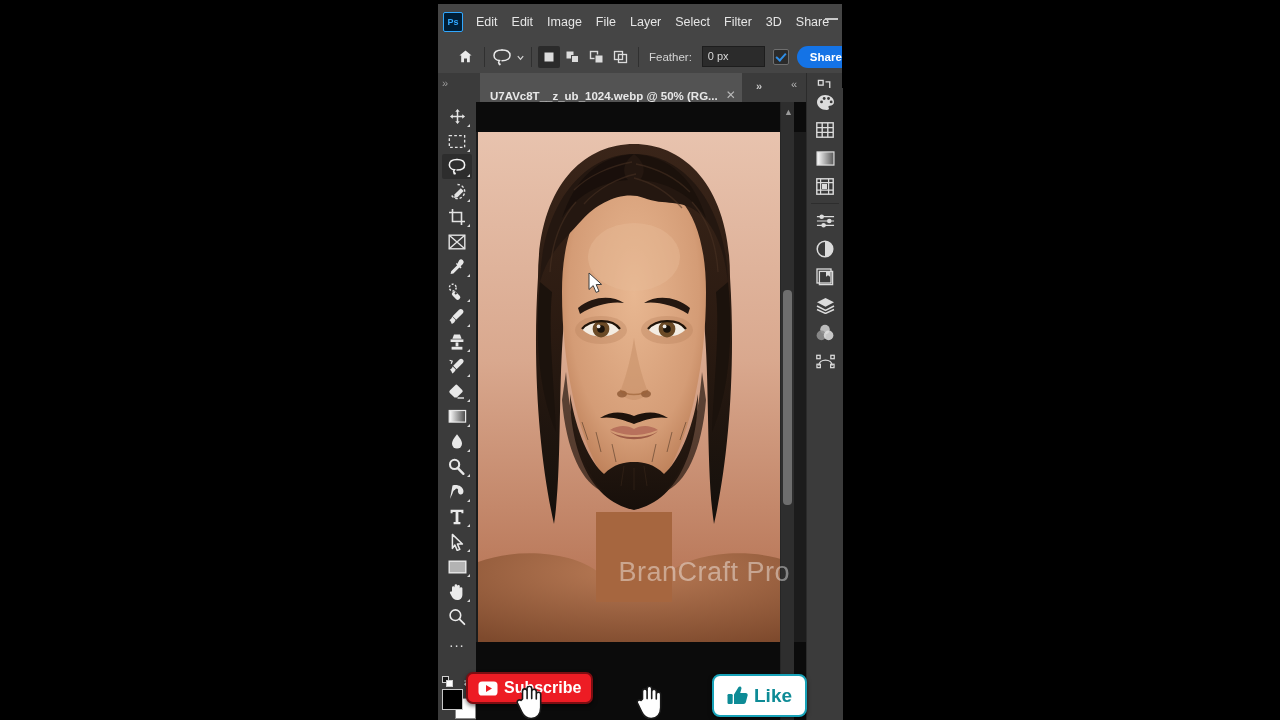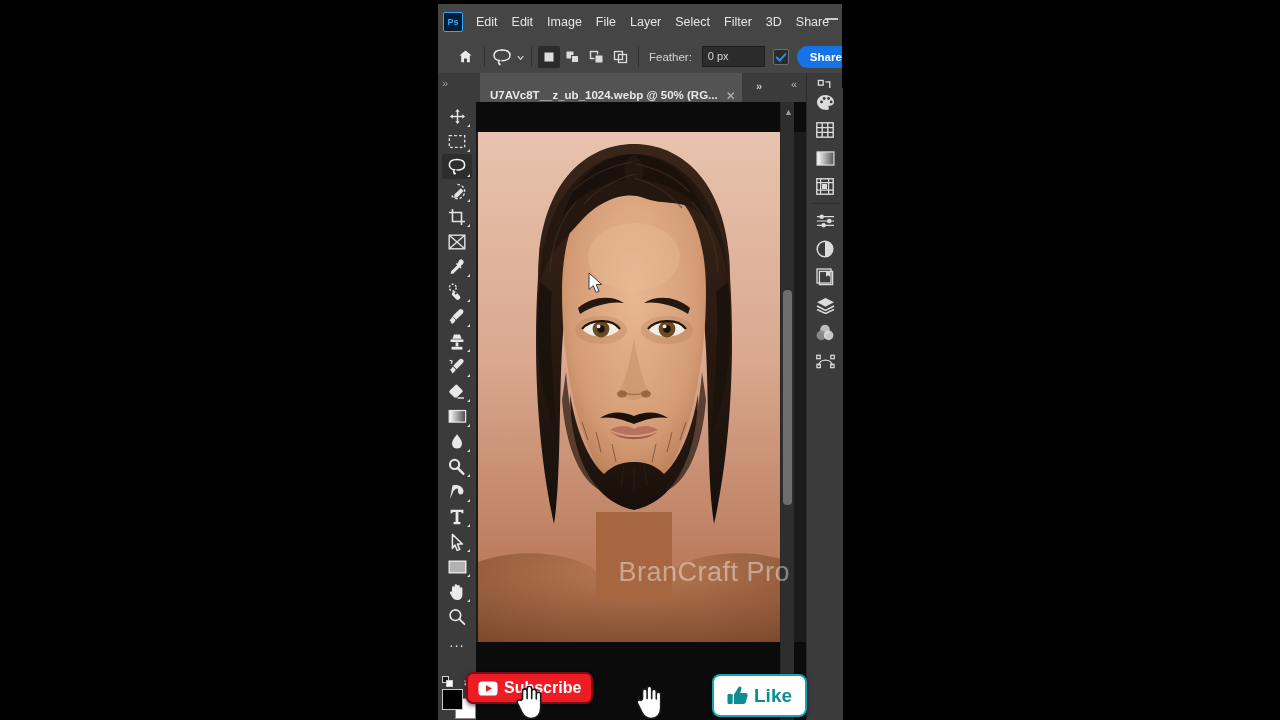--- a/index.html
+++ b/index.html
@@ -125,22 +125,22 @@
     border-bottom: 1px solid #2b2b2b;
   }
   .tool-expand {
     position: absolute; left: 4px; top: 4px;
     color: #9a9a9a; font-size: 11px;
   }
   #doc-tab {
     position: absolute; left: 42px; top: 0;
     height: 29px;
     background: #535353;
-    display: flex; align-items: flex-start;
-    padding: 16px 6px 0 10px;
+    display: flex; align-items: flex-end;
+    padding: 0 6px 0 10px;
     max-width: 250px;
   }
   #doc-tab .tab-title {
     color: #e8e8e8; font-size: 11.5px; font-weight: bold;
     white-space: nowrap; overflow: hidden;
   }
   #doc-tab .tab-close {
     color: #b9b9b9; font-size: 12px; margin-left: 8px;
   }
   .tab-overflow {

